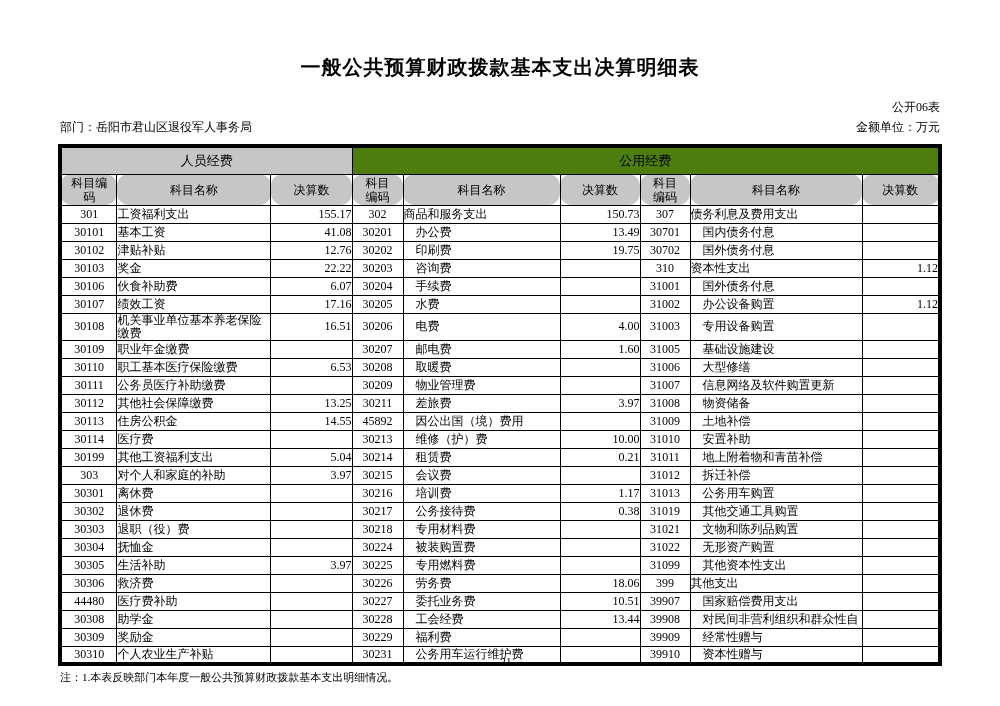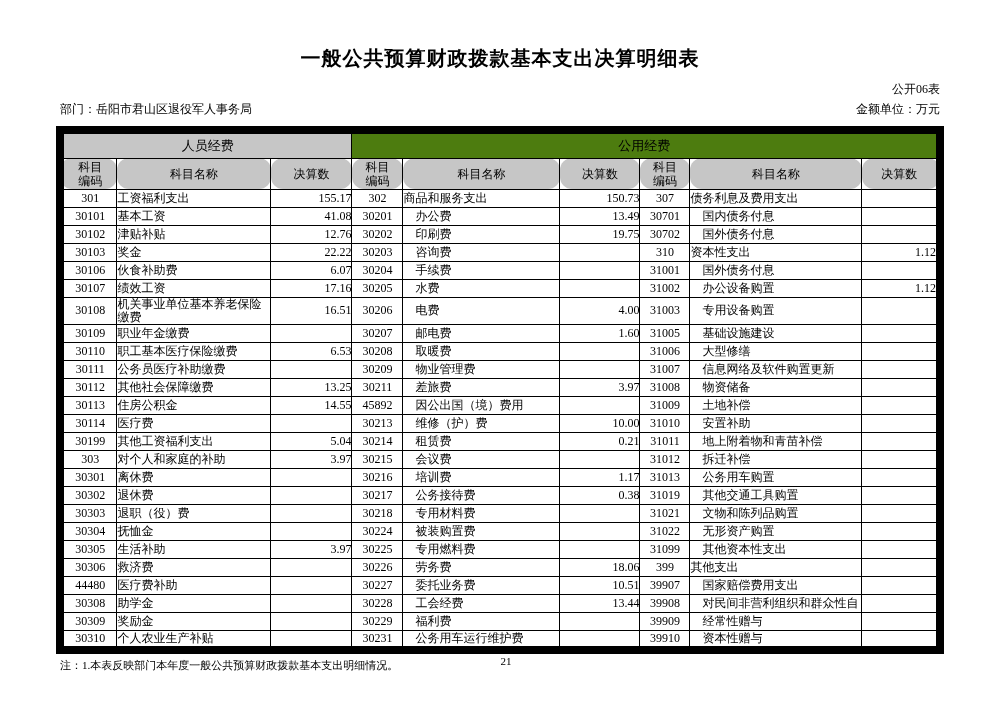--- a/index.html
+++ b/index.html
@@ -11,40 +11,40 @@
     color:#000;
     overflow:hidden;
     box-sizing:border-box;
   }
   .title{
     text-align:center;
     font-size:20px;
     font-weight:600;
     letter-spacing:1px;
     padding-top:36px;
-    margin:9px;
+    margin:18px;
   }
   .form-row{
     width:880px;margin:8px auto 0;
     text-align:right;
     font-size:12px;
     height:16px;
   }
   .meta-row{
     width:880px;margin:4px auto 8px;
     font-size:12px;
     height:17px;
     display:flex;justify-content:space-between;align-items:flex-end;
   }
   table.budget{
     border-collapse:collapse;
     table-layout:fixed;
     width:880px;
     margin:2px auto 0;
-    border:8px solid #000000;
+    border:4px solid #000000;
   }
   table.budget th, table.budget td{
     border:1px solid #000;
     font-size:12px;
     padding:0;
     vertical-align:middle;
     box-sizing:border-box;
   }
   thead th{
     background:#c6c6c6;

